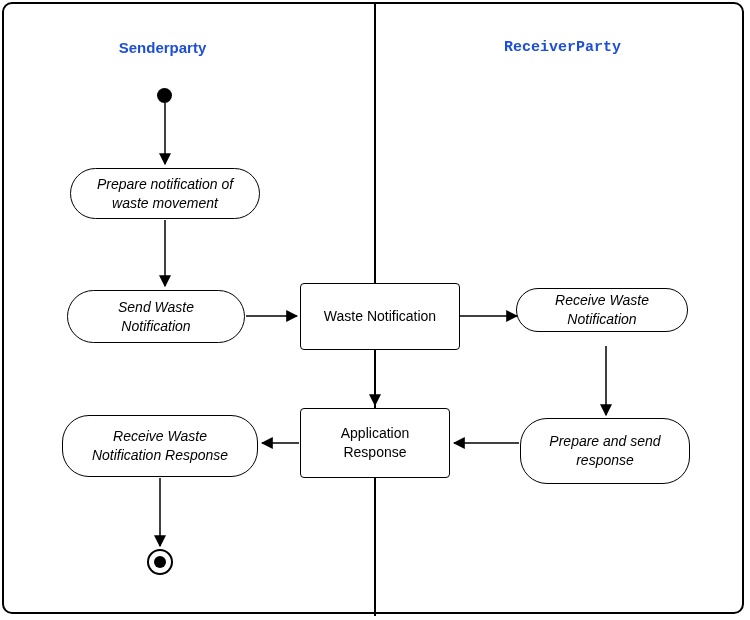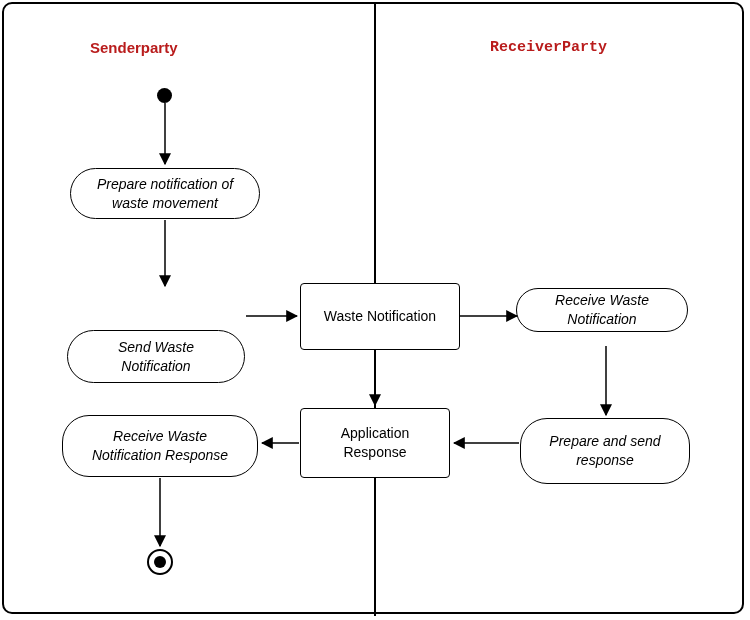--- a/index.html
+++ b/index.html
@@ -27,21 +27,22 @@
     position: absolute;
     left: 0; top: 0;
     width: 750px; height: 620px;
     z-index: 1;
   }
   .lane-title {
     position: absolute;
     z-index: 2;
     font-size: 15px;
     font-weight: bold;
-    color: #b91c1c;
+    color: #1d4ed8;
+    text-align: center;
   }
   .node {
     position: absolute;
     z-index: 2;
     background: #ffffff;
     border: 1.5px solid #000;
     box-sizing: border-box;
     display: flex;
     align-items: center;
     justify-content: center;
@@ -104,21 +105,21 @@
     <line x1="160" y1="478" x2="160" y2="546" stroke="#000" stroke-width="1.5" marker-end="url(#arrow)"></line>
   </svg>
 
   <div class="lane-title" style="left:90px; top:39px; width:145px;">Senderparty</div>
   <div class="lane-title" style="left:490px; top:39px; width:145px;font-family:Liberation Mono, monospace;">ReceiverParty</div>
 
   <div class="initial-node" style="left:157px; top:88px;"></div>
 
   <div class="node action" style="left:70px; top:168px; width:190px; height:51px; padding:0 18px;">Prepare notification of waste movement</div>
 
-  <div class="node action" style="left:67px; top:290px; width:178px; height:53px; padding:0 22px;margin-top:40px;">Send Waste Notification</div>
+  <div class="node action" style="left:67px; top:290px; width:178px; height:53px; padding:0 22px;">Send Waste Notification</div>
 
   <div class="node object" style="left:300px; top:283px; width:160px; height:67px; padding:0 10px;">Waste Notification</div>
 
   <div class="node object" style="left:300px; top:408px; width:150px; height:70px; padding:8px 22px;">Application Response</div>
 
   <div class="node action" style="left:516px; top:288px; width:172px; height:44px; padding:4px 16px;">Receive Waste Notification</div>
 
   <div class="node action" style="left:520px; top:418px; width:170px; height:66px; padding:0 15px;">Prepare and send response</div>
 
   <div class="node action" style="left:62px; top:415px; width:196px; height:62px; padding:0 18px;">Receive Waste Notification Response</div>

